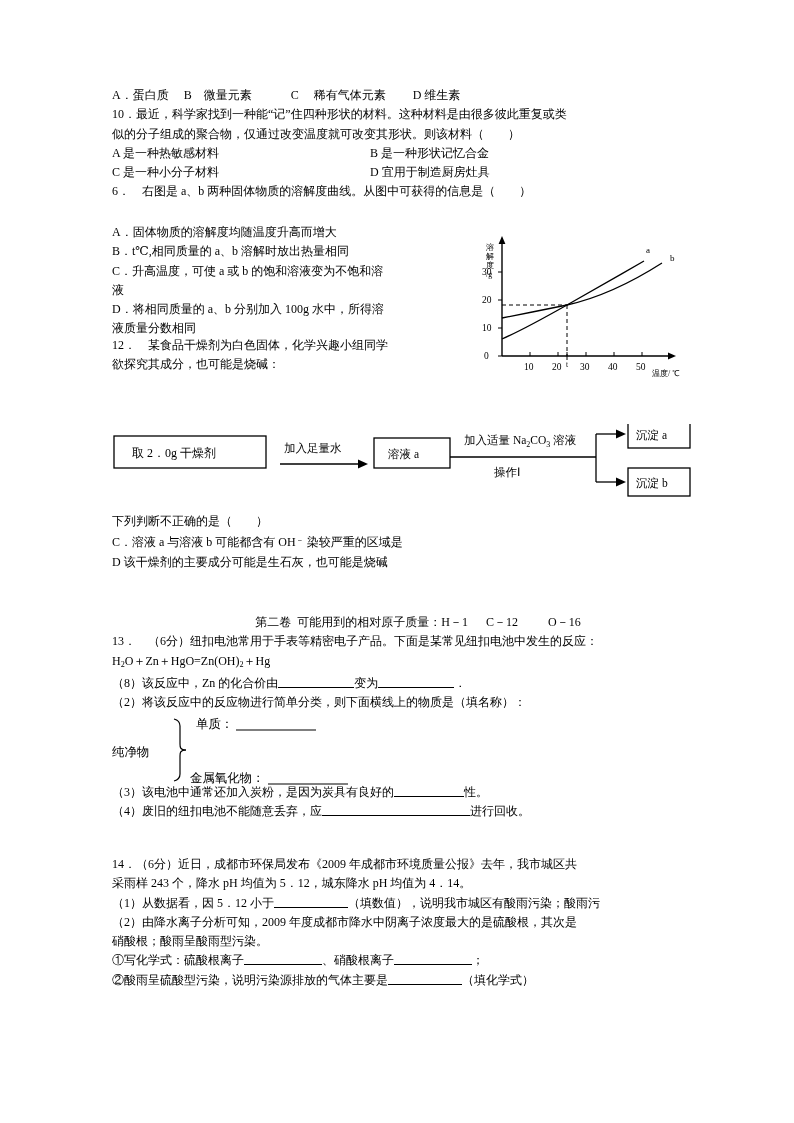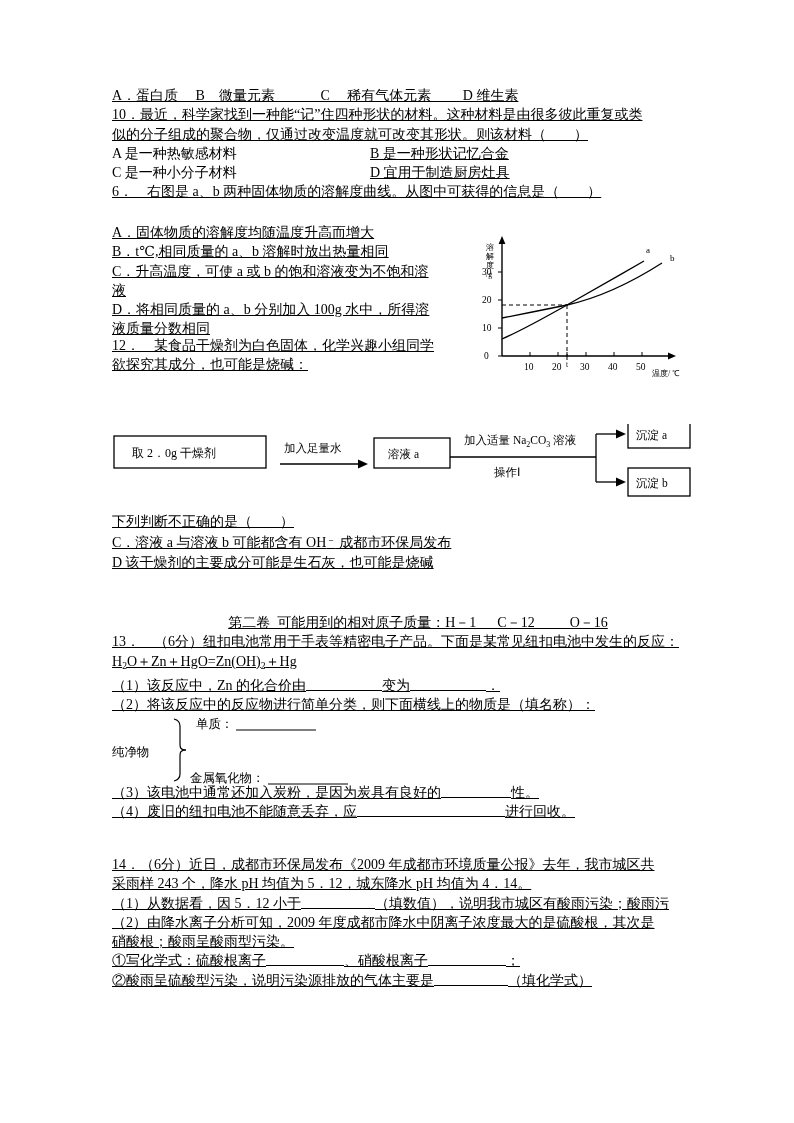--- a/index.html
+++ b/index.html
@@ -21,25 +21,24 @@
     width: 794px;
     height: 1123px;
   }
   .content {
     position: absolute;
     left: 112px;
     top: 86px;
     width: 578px;
   }
   .ln {
-    font-size: 14px;
+    font-size: 12px;
     line-height: 19.3px;
     white-space: pre;
     letter-spacing: 0px;
-    text-decoration: underline;
   }
   .center { text-align: center; }
   sub {
     font-size: 0.68em;
     vertical-align: -0.28em;
   }
   sup {
     font-size: 0.68em;
     vertical-align: 0.42em;
   }
@@ -191,29 +190,29 @@
       <rect x="516" y="-4" width="62" height="28" fill="none" stroke="#000" stroke-width="1.3"></rect>
       <text x="524" y="15" font-family="Liberation Serif, serif" font-size="11.5" fill="#000">沉淀 a</text>
 
       <rect x="516" y="44" width="62" height="28" fill="none" stroke="#000" stroke-width="1.3"></rect>
       <text x="524" y="63" font-family="Liberation Serif, serif" font-size="11.5" fill="#000">沉淀 b</text>
     </svg>
   </div>
 
   <div style="position:absolute;left:112px;top:512px;width:578px">
     <div class="ln">下列判断不正确的是（　　）</div>
-    <div class="ln"><span>C．溶液 a 与溶液 b 可能都含有 OH</span><sup>－</sup><span> 成都市环保局发布</span></div>
+    <div class="ln"><span>C．溶液 a 与溶液 b 可能都含有 OH</span><sup>－</sup><span> 染较严重的区域是</span></div>
     <div class="ln">D 该干燥剂的主要成分可能是生石灰，也可能是烧碱</div>
   </div>
 
   <div style="position:absolute;left:112px;top:613px;width:578px">
     <div class="ln center" style="padding-left:34px;text-align:center">第二卷  可能用到的相对原子质量：H－1　  C－12　　  O－16</div>
     <div class="ln">13．　（6分）纽扣电池常用于手表等精密电子产品。下面是某常见纽扣电池中发生的反应：</div>
     <div class="ln"><span>H</span><sub>2</sub><span>O＋Zn＋HgO=Zn(OH)</span><sub>2</sub><span>＋Hg</span></div>
-    <div class="ln"><span>（1）该反应中，Zn 的化合价由</span><span class="ul" style="width:76px"></span><span>变为</span><span class="ul" style="width:76px"></span><span>．</span></div>
+    <div class="ln"><span>（8）该反应中，Zn 的化合价由</span><span class="ul" style="width:76px"></span><span>变为</span><span class="ul" style="width:76px"></span><span>．</span></div>
     <div class="ln">（2）将该反应中的反应物进行简单分类，则下面横线上的物质是（填名称）：</div>
   </div>
 
   <div class="brace-block">
     <svg width="400" height="72" viewBox="0 0 400 72" xmlns="http://www.w3.org/2000/svg">
       <text x="0" y="42" font-family="Liberation Serif, serif" font-size="12.4" fill="#000">纯净物</text>
 
       <path d="M 74,36 C 68,36 68,33 68,30 L 68,12 C 68,8 66,6 62,5" fill="none" stroke="#000" stroke-width="1.2"></path>
       <path d="M 74,36 C 68,36 68,39 68,42 L 68,60 C 68,64 66,66 62,67" fill="none" stroke="#000" stroke-width="1.2"></path>
 

